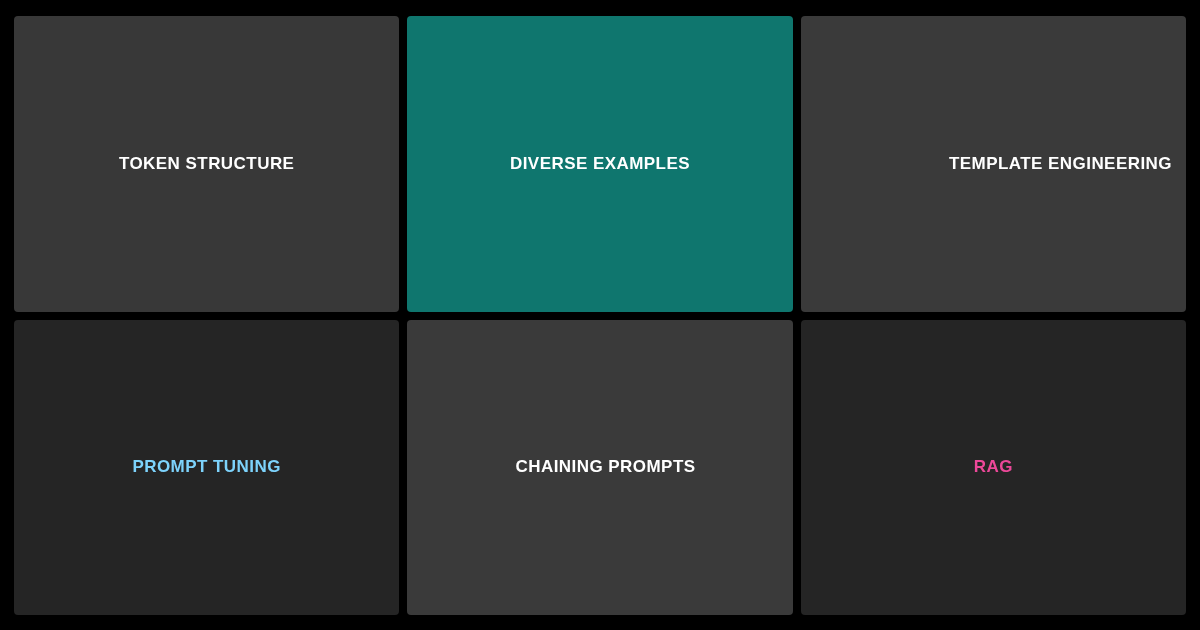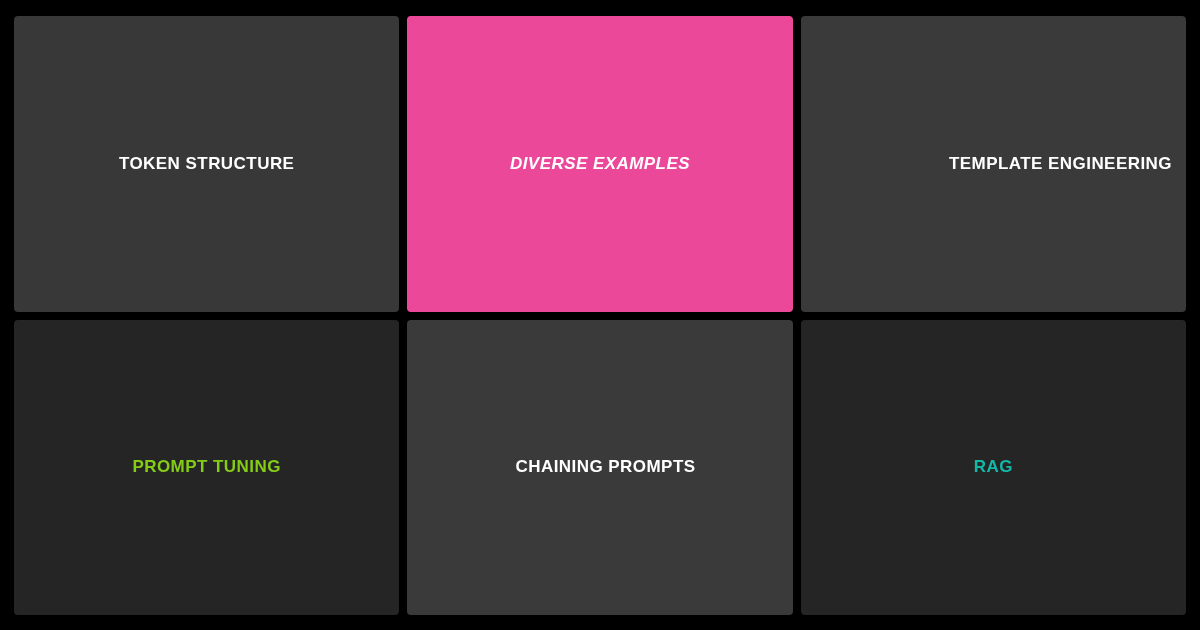--- a/index.html
+++ b/index.html
@@ -91,34 +91,34 @@
 
 <div class="poster">
 
 
   <div class="card-grid">
 
     <div class="card" style="background: rgb(56, 56, 56);">
       <span class="card-label" style="color: rgb(255, 255, 255);">Token Structure</span>
     </div>
 
-    <div class="card" style="background: #ec4899; font-style: italic;">
+    <div class="card" style="background: #0f766e;">
       <span class="card-label" style="color: rgb(255, 255, 255);">Diverse Examples</span>
     </div>
 
     <div class="card" style="background: rgb(58, 58, 58); justify-content: flex-end;">
       <span class="card-label" style="color: rgb(255, 255, 255);">Template Engineering</span>
     </div>
 
     <div class="card" style="background: rgb(37, 37, 37);">
-      <span class="card-label" style="color: #84cc16;">Prompt Tuning</span>
+      <span class="card-label" style="color: #7dd3fc;">Prompt Tuning</span>
     </div>
 
     <div class="card" style="background: rgb(58, 58, 58);">
       <span class="card-label" style="color: rgb(255, 255, 255); margin-left: 11px;">Chaining Prompts</span>
     </div>
 
     <div class="card" style="background: rgb(37, 37, 37);">
-      <span class="card-label" style="color: #14b8a6;">RAG</span>
+      <span class="card-label" style="color: #ec4899;">RAG</span>
     </div>
 
   </div>
 </div>
 
 </body></html>

